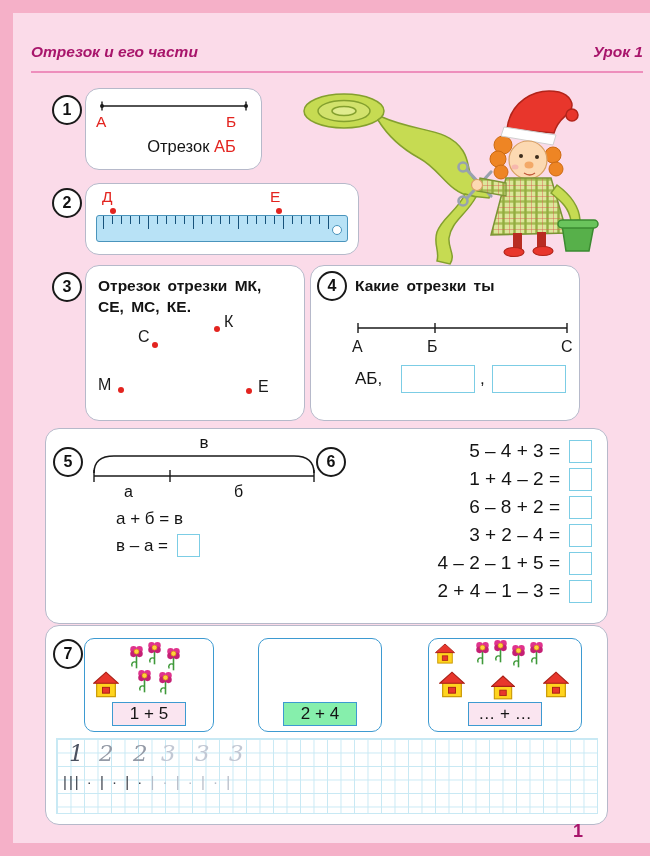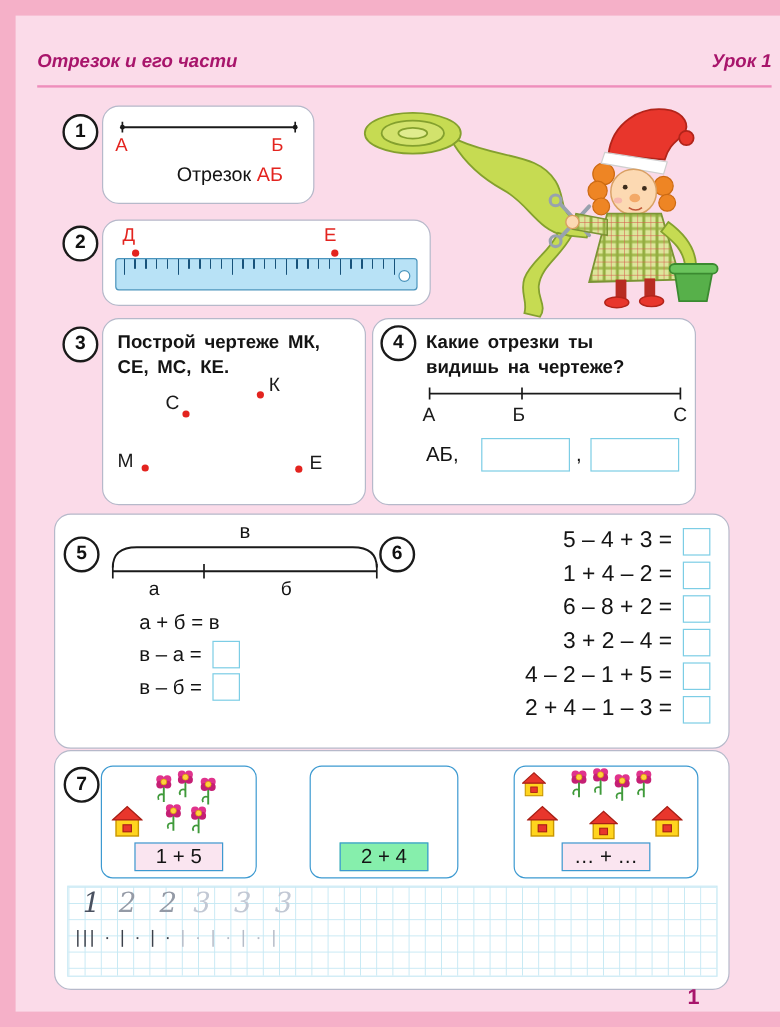--- a/index.html
+++ b/index.html
@@ -155,38 +155,37 @@
       <span class="rl" style="left:16px;top:4px">Д</span>
       <span class="rl" style="left:184px;top:4px">Е</span>
       <span class="dot" style="left:24px;top:24px"></span>
       <span class="dot" style="left:190px;top:24px"></span>
       <div class="ruler" style="left:10px;top:31px;width:250px;height:25px"></div>
     </div>
 
     <div class="num" style="left:39px;top:259px">3</div>
     <div class="tbox" style="left:72px;top:252px;width:218px;height:154px">
       <div class="ttext" style="left:12px;top:9px">
-        <div>Построй чертеже МК,</div>
+        <div>Отрезок отрезки МК,</div>
         <div>СЕ, МС, КЕ.</div>
       </div>
       <span class="pl" style="left:52px;top:62px">С</span>
       <span class="dot" style="left:66px;top:76px"></span>
       <span class="pl" style="left:138px;top:47px">К</span>
       <span class="dot" style="left:128px;top:60px"></span>
       <span class="pl" style="left:12px;top:110px">М</span>
       <span class="dot" style="left:32px;top:121px"></span>
       <span class="pl" style="left:172px;top:112px">Е</span>
       <span class="dot" style="left:160px;top:122px"></span>
     </div>
 
     <div class="num" style="left:304px;top:258px">4</div>
     <div class="tbox" style="left:297px;top:252px;width:268px;height:154px">
       <div class="ttext" style="left:44px;top:9px">
         <div>Какие отрезки ты</div>
-        <div>видишь на чертеже?</div>
       </div>
       <svg class="svgabs" style="left:44px;top:54px" width="215" height="16">
         <line x1="3" y1="8" x2="212" y2="8" stroke="#1a1a1a" stroke-width="1.6"></line>
         <line x1="3" y1="3" x2="3" y2="13" stroke="#1a1a1a" stroke-width="1.4"></line>
         <line x1="80" y1="3" x2="80" y2="13" stroke="#1a1a1a" stroke-width="1.4"></line>
         <line x1="212" y1="3" x2="212" y2="13" stroke="#1a1a1a" stroke-width="1.4"></line>
       </svg>
       <span class="pl" style="left:41px;top:72px">А</span>
       <span class="pl" style="left:116px;top:72px">Б</span>
       <span class="pl" style="left:250px;top:72px">С</span>
@@ -212,24 +211,20 @@
         <span class="part" style="left:150px">б</span>
       </div>
       <div class="t5">
         <div class="eqrow">
             <span>а + б = в</span>
           </div>
         <div class="eqrow">
             <span>в – а =</span>
             <span class="abox"></span>
           </div>
-        <div class="eqrow">
-            <span>в – б =</span>
-            <span class="abox"></span>
-          </div>
       </div>
       <div class="t6">
         <div class="t6row">
             <span>5 – 4 + 3 =</span>
             <span class="abox"></span>
           </div>
         <div class="t6row">
             <span>1 + 4 – 2 =</span>
             <span class="abox"></span>
           </div>

